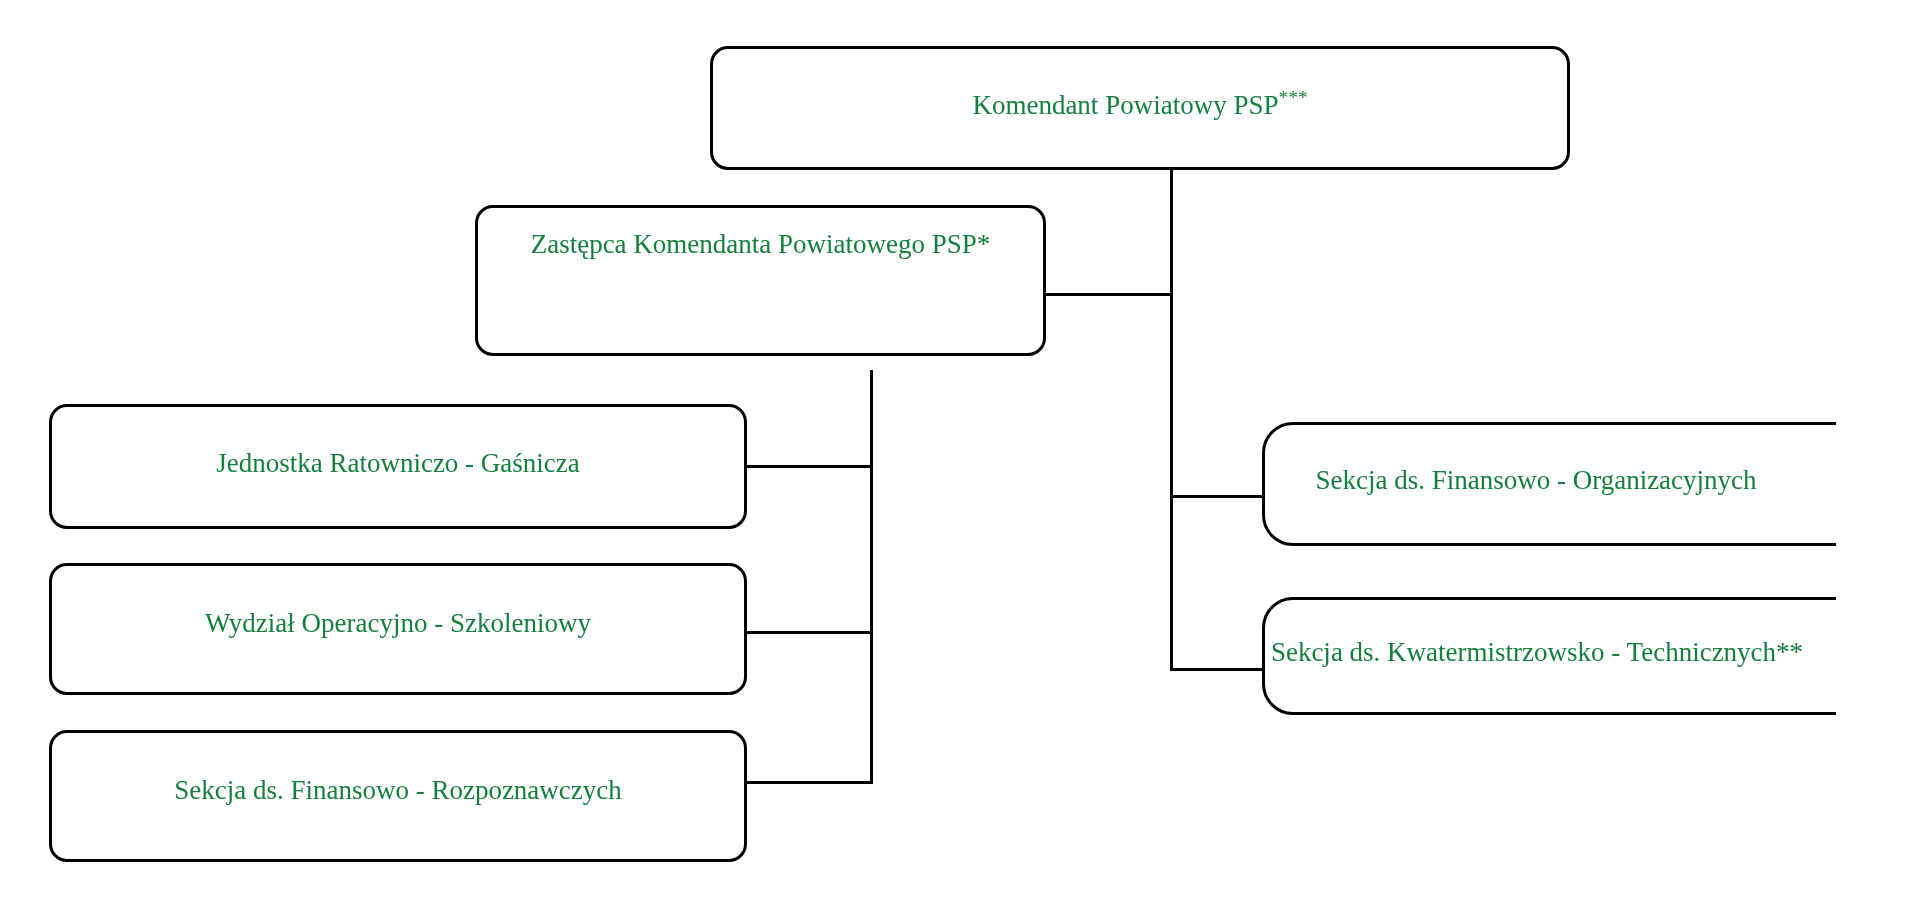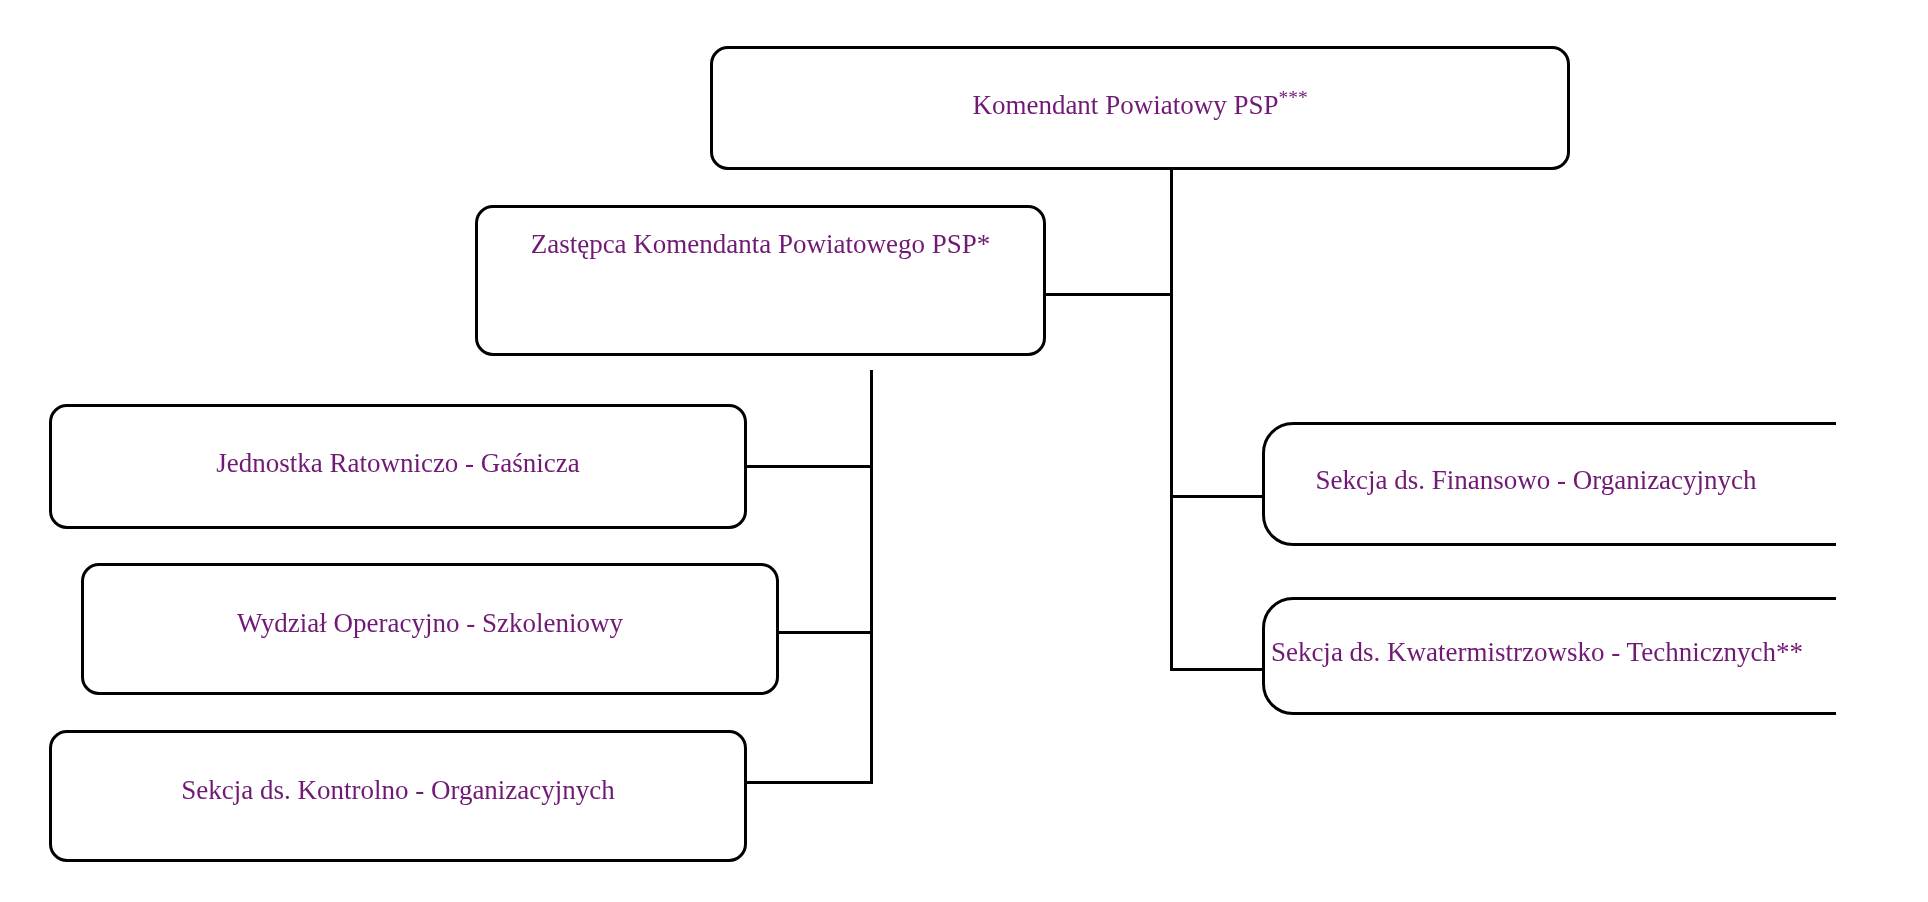--- a/index.html
+++ b/index.html
@@ -6,21 +6,21 @@
     margin: 0;
     padding: 0;
     background: #ffffff;
   }
   .stage {
     position: relative;
     width: 1836px;
     height: 902px;
     background: #ffffff;
     font-family: "Liberation Serif", "DejaVu Serif", serif;
-    color: #701a75;
+    color: #15803d;
     overflow: hidden;
   }
   .line {
     position: absolute;
     background: #000000;
   }
   .node {
     position: absolute;
     box-sizing: border-box;
     background: #ffffff;
@@ -37,21 +37,21 @@
   .node sup {
     font-size: 0.72em;
     line-height: 0;
     vertical-align: super;
   }
 
   
   .n-komendant        { left: 710px;  top: 46px;  width: 860px; height: 124px; padding-bottom: 4px; }
   .n-zastepca         { left: 475px;  top: 205px; width: 571px; height: 151px; align-items: flex-start; padding-top: 20px; }
   .n-jednostka        { left: 49px;   top: 404px; width: 698px; height: 125px; padding-bottom: 6px; }
-  .n-wydzial          { left: 49px;   top: 563px; width: 698px; height: 132px; padding-bottom: 10px; margin-left: 32px; }
+  .n-wydzial          { left: 49px;   top: 563px; width: 698px; height: 132px; padding-bottom: 10px; }
   .n-kontrolno        { left: 49px;   top: 730px; width: 698px; height: 132px; padding-bottom: 10px; }
   .n-finansowo        { left: 1262px; top: 422px; width: 608px; height: 124px; padding-right: 60px; padding-bottom: 6px; border-radius: 31px; }
   .n-kwatermistrz     { left: 1262px; top: 597px; width: 610px; height: 118px; padding-right: 60px; padding-bottom: 6px; border-radius: 31px; }
 
   
   .l-trunk-main   { left: 1170px; top: 170px; width: 3px;   height: 501px; }
   .l-stub-deputy  { left: 1046px; top: 293px; width: 126px; height: 3px;   }
   .l-stub-right1  { left: 1171px; top: 495px; width: 91px;  height: 3px;   }
   .l-stub-right2  { left: 1171px; top: 668px; width: 91px;  height: 3px;   }
   .l-trunk-left   { left: 870px;  top: 370px; width: 3px;   height: 414px; }
@@ -83,21 +83,21 @@
 
   <div class="node n-jednostka">
     <span>Jednostka Ratowniczo - Gaśnicza</span>
   </div>
 
   <div class="node n-wydzial">
     <span>Wydział Operacyjno - Szkoleniowy</span>
   </div>
 
   <div class="node n-kontrolno">
-    <span>Sekcja ds. Kontrolno - Organizacyjnych</span>
+    <span>Sekcja ds. Finansowo - Rozpoznawczych</span>
   </div>
 
   <div class="node n-finansowo">
     <span>Sekcja ds. Finansowo - Organizacyjnych</span>
   </div>
 
   <div class="node n-kwatermistrz">
     <span>Sekcja ds. Kwatermistrzowsko - Technicznych**</span>
   </div>
 

